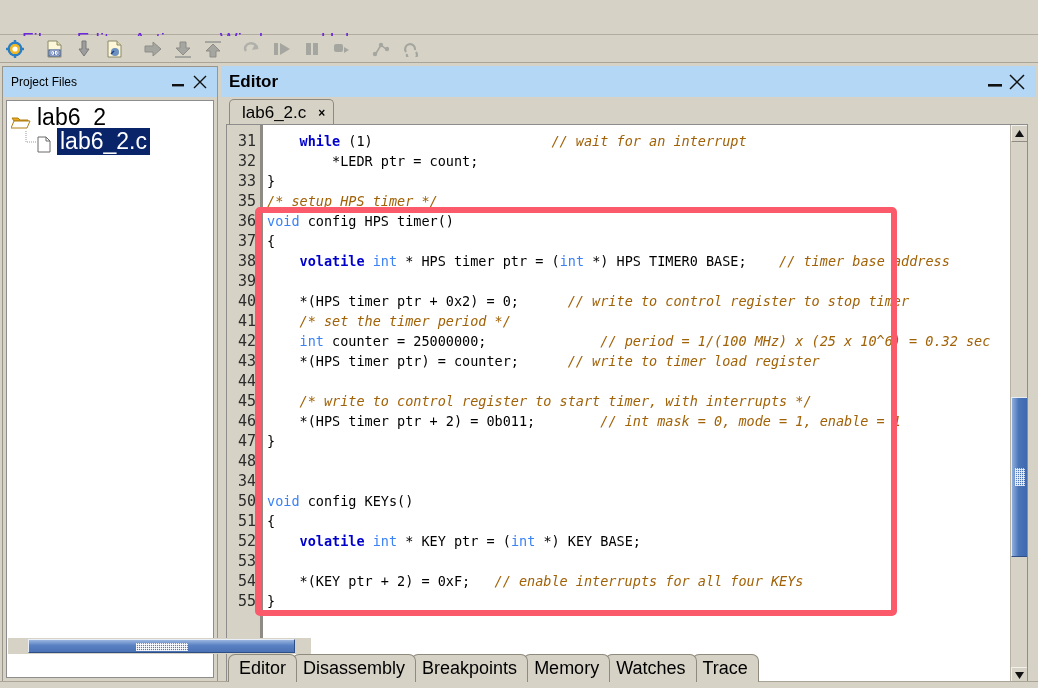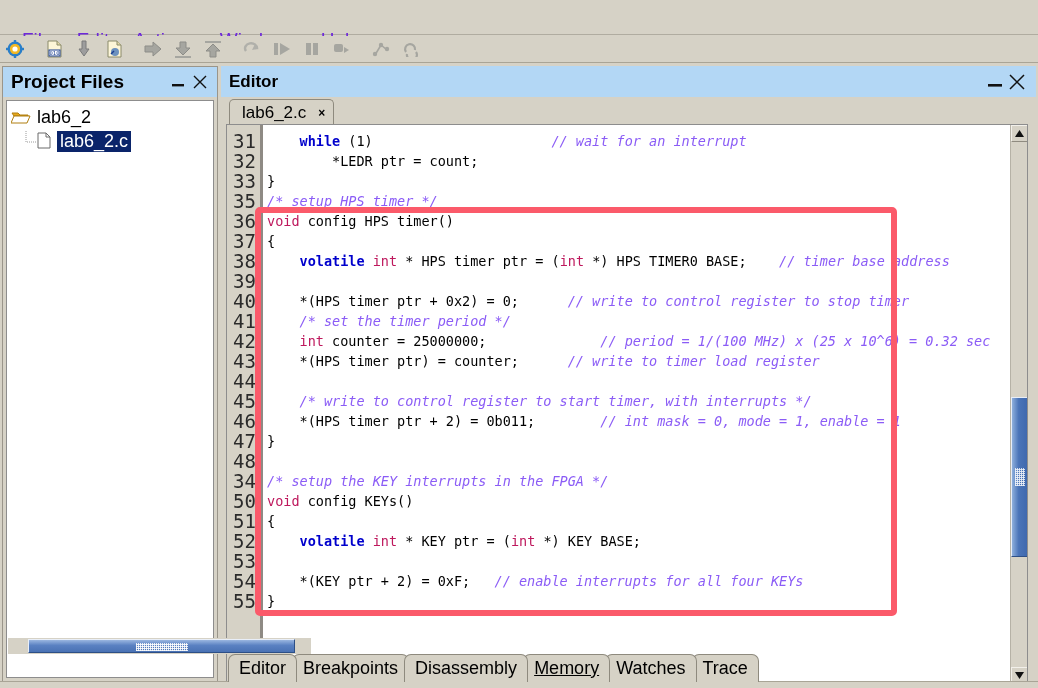--- a/index.html
+++ b/index.html
@@ -71,22 +71,22 @@
   }
   #projtitle {
     height: 30px;
     background: #b3d7f5;
     display: flex;
     align-items: center;
     padding: 0 6px 0 8px;
     box-sizing: border-box;
   }
   #projtitle .wtitle {
-    font-size: 19px;
-    font-weight: bold;
+    font-size: 12px;
+    font-weight: normal;
     color: #000;
     flex: 1;
   }
   .wbtn {
     width: 22px; height: 22px;
     display: flex; align-items: center; justify-content: center;
     font-size: 16px;
     color: #1b1b1b;
   }
   #projbody {
@@ -96,21 +96,21 @@
     background: #ffffff;
     border: 1px solid #8d8d8d;
     box-sizing: border-box;
     padding: 4px 0 0 4px;
     overflow: hidden;
   }
   .tree-row {
     display: flex;
     align-items: center;
     height: 24px;
-    font-size: 18px;
+    font-size: 23px;
     color: #000;
     white-space: nowrap;
   }
   .tree-row.child { padding-left: 12px; }
   .tree-label { padding: 0 3px; }
   .tree-label.selected {
     background: #0a246a;
     color: #ffffff;
   }
   .folder-icon { width: 20px; height: 16px; margin-right: 3px; flex: 0 0 auto;}
@@ -207,32 +207,32 @@
     font-size: 13.5px;
     white-space: pre;
   }
   .lnum {
     width: 33px;
     text-align: right;
     padding-right: 4px;
     box-sizing: border-box;
     color: #2b2b2b;
     font-family: "DejaVu Sans Mono", monospace;
-    font-size: 19px;
+    font-size: 15px;
     flex: 0 0 auto;
   }
   .ctext {
     padding-left: 7px;
     flex: 1;
     color: #000;
     overflow: hidden;
   }
-  .kw  { color: #be185d; }
+  .kw  { color: #3b82f6; }
   .kwb { color: #0000cc; font-weight: bold; }
-  .cm  { color: #8b5cf6; font-style: italic; }
+  .cm  { color: #a16207; font-style: italic; }
 
   
   .sb-v {
     position: absolute;
     right: 0; top: 0;
     width: 17px; bottom: 17px;
     background: #d6d2c6;
     border-left: 1px solid #b6b2a6;
     box-sizing: border-box;
   }
@@ -539,21 +539,21 @@
           <div class="crow"><span class="lnum">39</span><span class="ctext"></span></div>
           <div class="crow"><span class="lnum">40</span><span class="ctext">    *(HPS_timer_ptr + 0x2) = 0;      <span class="cm">// write to control register to stop timer</span></span></div>
           <div class="crow"><span class="lnum">41</span><span class="ctext">    <span class="cm">/* set the timer period */</span></span></div>
           <div class="crow"><span class="lnum">42</span><span class="ctext">    <span class="kw">int</span> counter = 25000000;              <span class="cm">// period = 1/(100 MHz) x (25 x 10^6) = 0.32 sec</span></span></div>
           <div class="crow"><span class="lnum">43</span><span class="ctext">    *(HPS_timer_ptr) = counter;      <span class="cm">// write to timer load register</span></span></div>
           <div class="crow"><span class="lnum">44</span><span class="ctext"></span></div>
           <div class="crow"><span class="lnum">45</span><span class="ctext">    <span class="cm">/* write to control register to start timer, with interrupts */</span></span></div>
           <div class="crow"><span class="lnum">46</span><span class="ctext">    *(HPS_timer_ptr + 2) = 0b011;        <span class="cm">// int mask = 0, mode = 1, enable = 1</span></span></div>
           <div class="crow"><span class="lnum">47</span><span class="ctext">}</span></div>
           <div class="crow"><span class="lnum">48</span><span class="ctext"></span></div>
-          <div class="crow"><span class="lnum">34</span><span class="ctext"><span class="cm">/* setup the KEY interrupts in the FPGA */</span></span></div>
+          <div class="crow"><span class="lnum">34</span></div>
           <div class="crow"><span class="lnum">50</span><span class="ctext"><span class="kw">void</span> config_KEYs()</span></div>
           <div class="crow"><span class="lnum">51</span><span class="ctext">{</span></div>
           <div class="crow"><span class="lnum">52</span><span class="ctext">    <span class="kwb">volatile</span> <span class="kw">int</span> * KEY_ptr = (<span class="kw">int</span> *) KEY_BASE;</span></div>
           <div class="crow"><span class="lnum">53</span><span class="ctext"></span></div>
           <div class="crow"><span class="lnum">54</span><span class="ctext">    *(KEY_ptr + 2) = 0xF;   <span class="cm">// enable interrupts for all four KEYs</span></span></div>
           <div class="crow"><span class="lnum">55</span><span class="ctext">}</span></div>
         </div>
     </div>
 
     <div class="sb-v">
@@ -580,27 +580,27 @@
 <div id="edit-hscroll">
   <div id="edit-hthumb">
     <span class="grip-dots-h"></span>
   </div>
 </div>
 
 <div id="bottom-tabs">
     <div class="btab active" style="z-index: 20;">
       <span>Editor</span>
     </div>
+    <div class="btab" style="z-index: 19;">
+      <span>Disassembly</span>
+    </div>
     <div class="btab" style="z-index: 18;">
       <span>Breakpoints</span>
     </div>
-    <div class="btab" style="z-index: 19;">
-      <span>Disassembly</span>
-    </div>
-    <div class="btab" style="z-index: 17; text-decoration: underline;">
+    <div class="btab" style="z-index: 17;">
       <span>Memory</span>
     </div>
     <div class="btab" style="z-index: 16;">
       <span>Watches</span>
     </div>
     <div class="btab" style="z-index: 15; margin-top: 44px;">
       <span>Trace</span>
     </div>
   </div>
 

